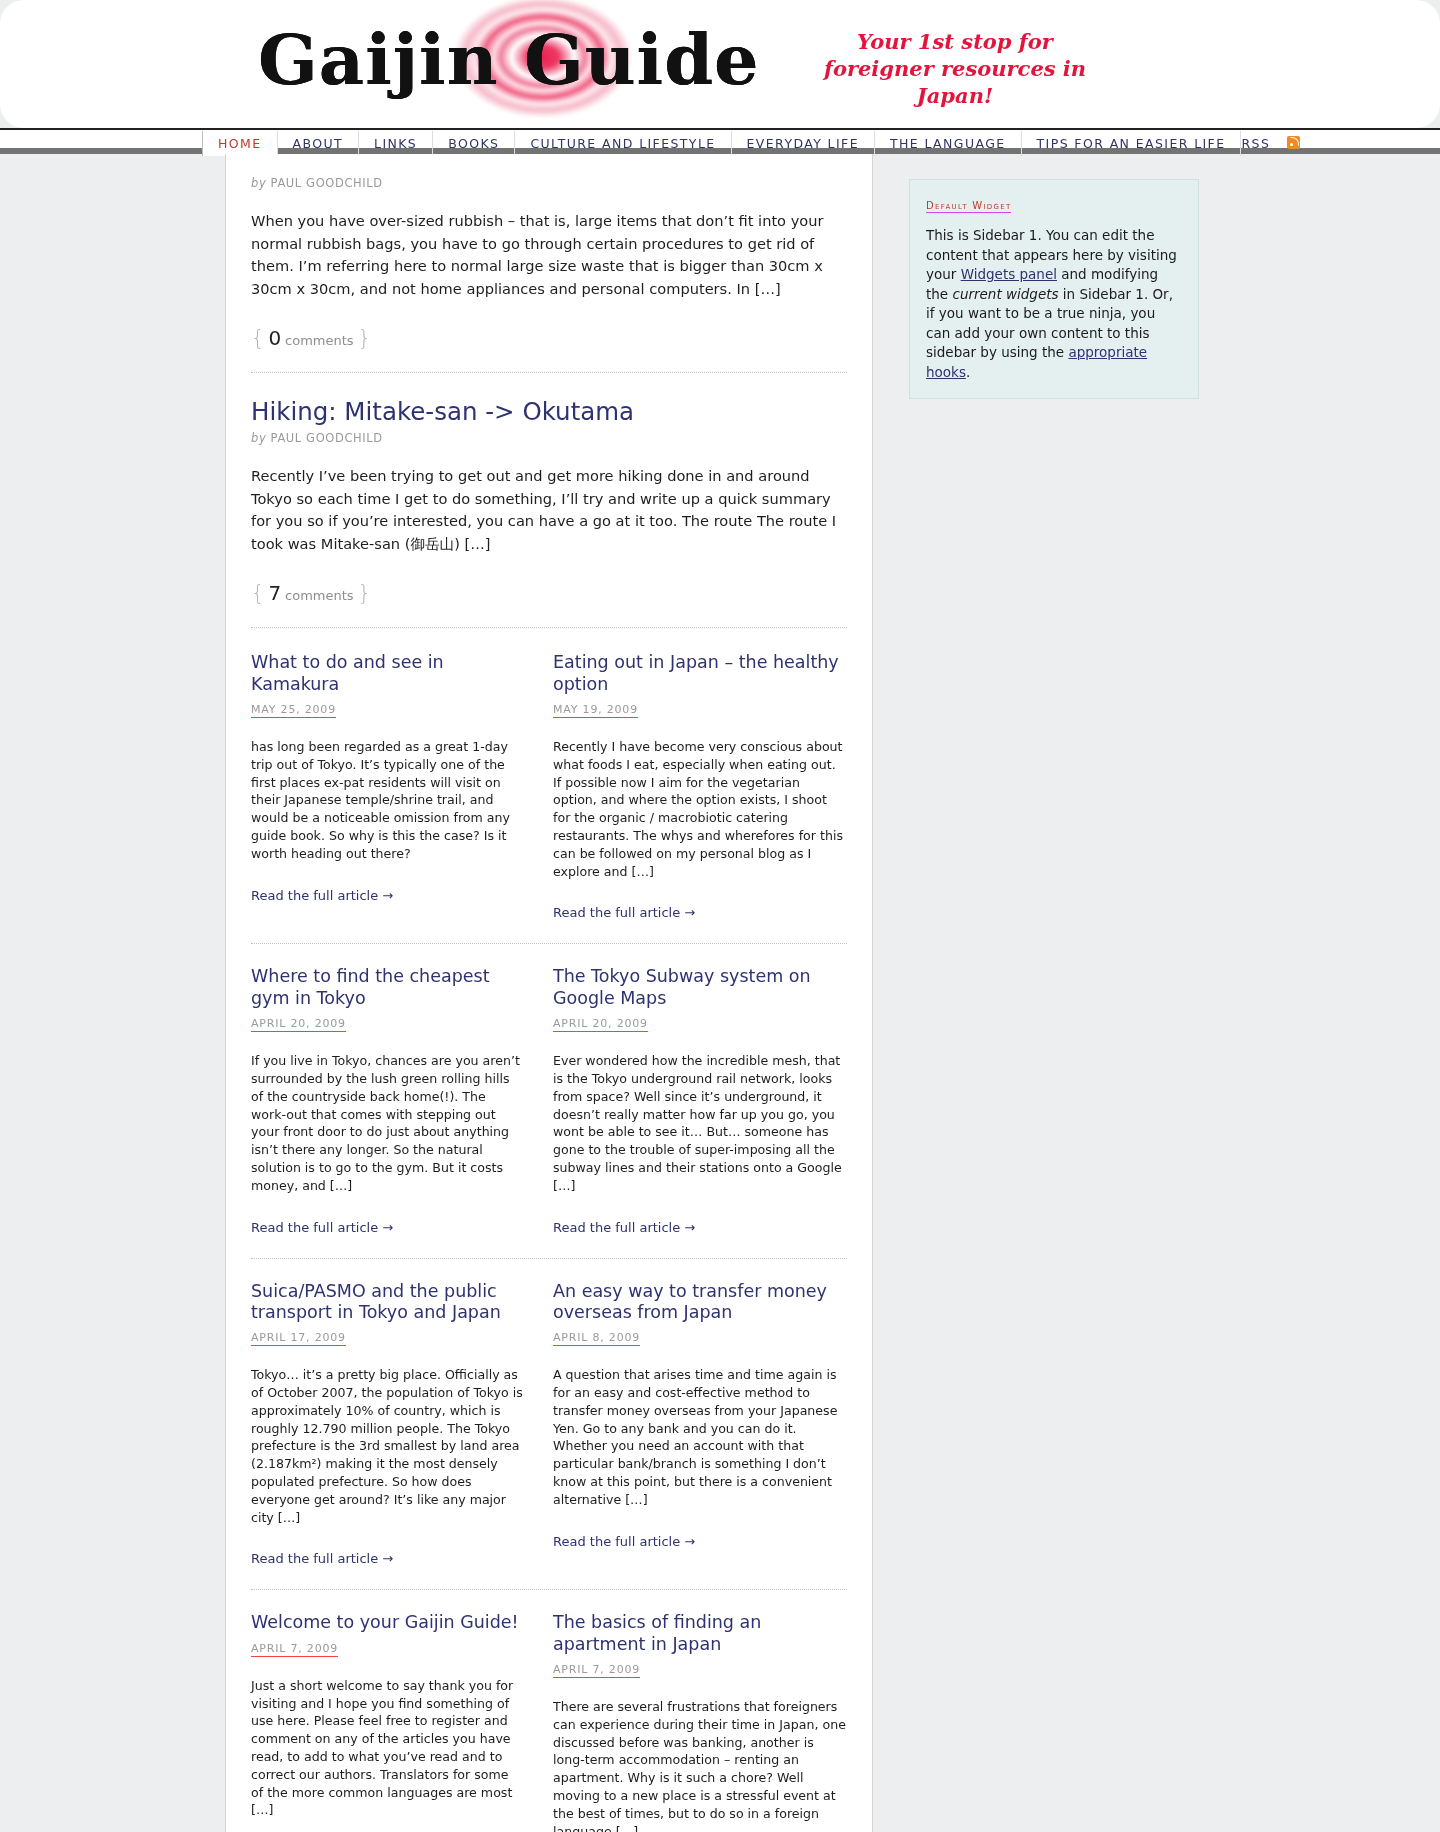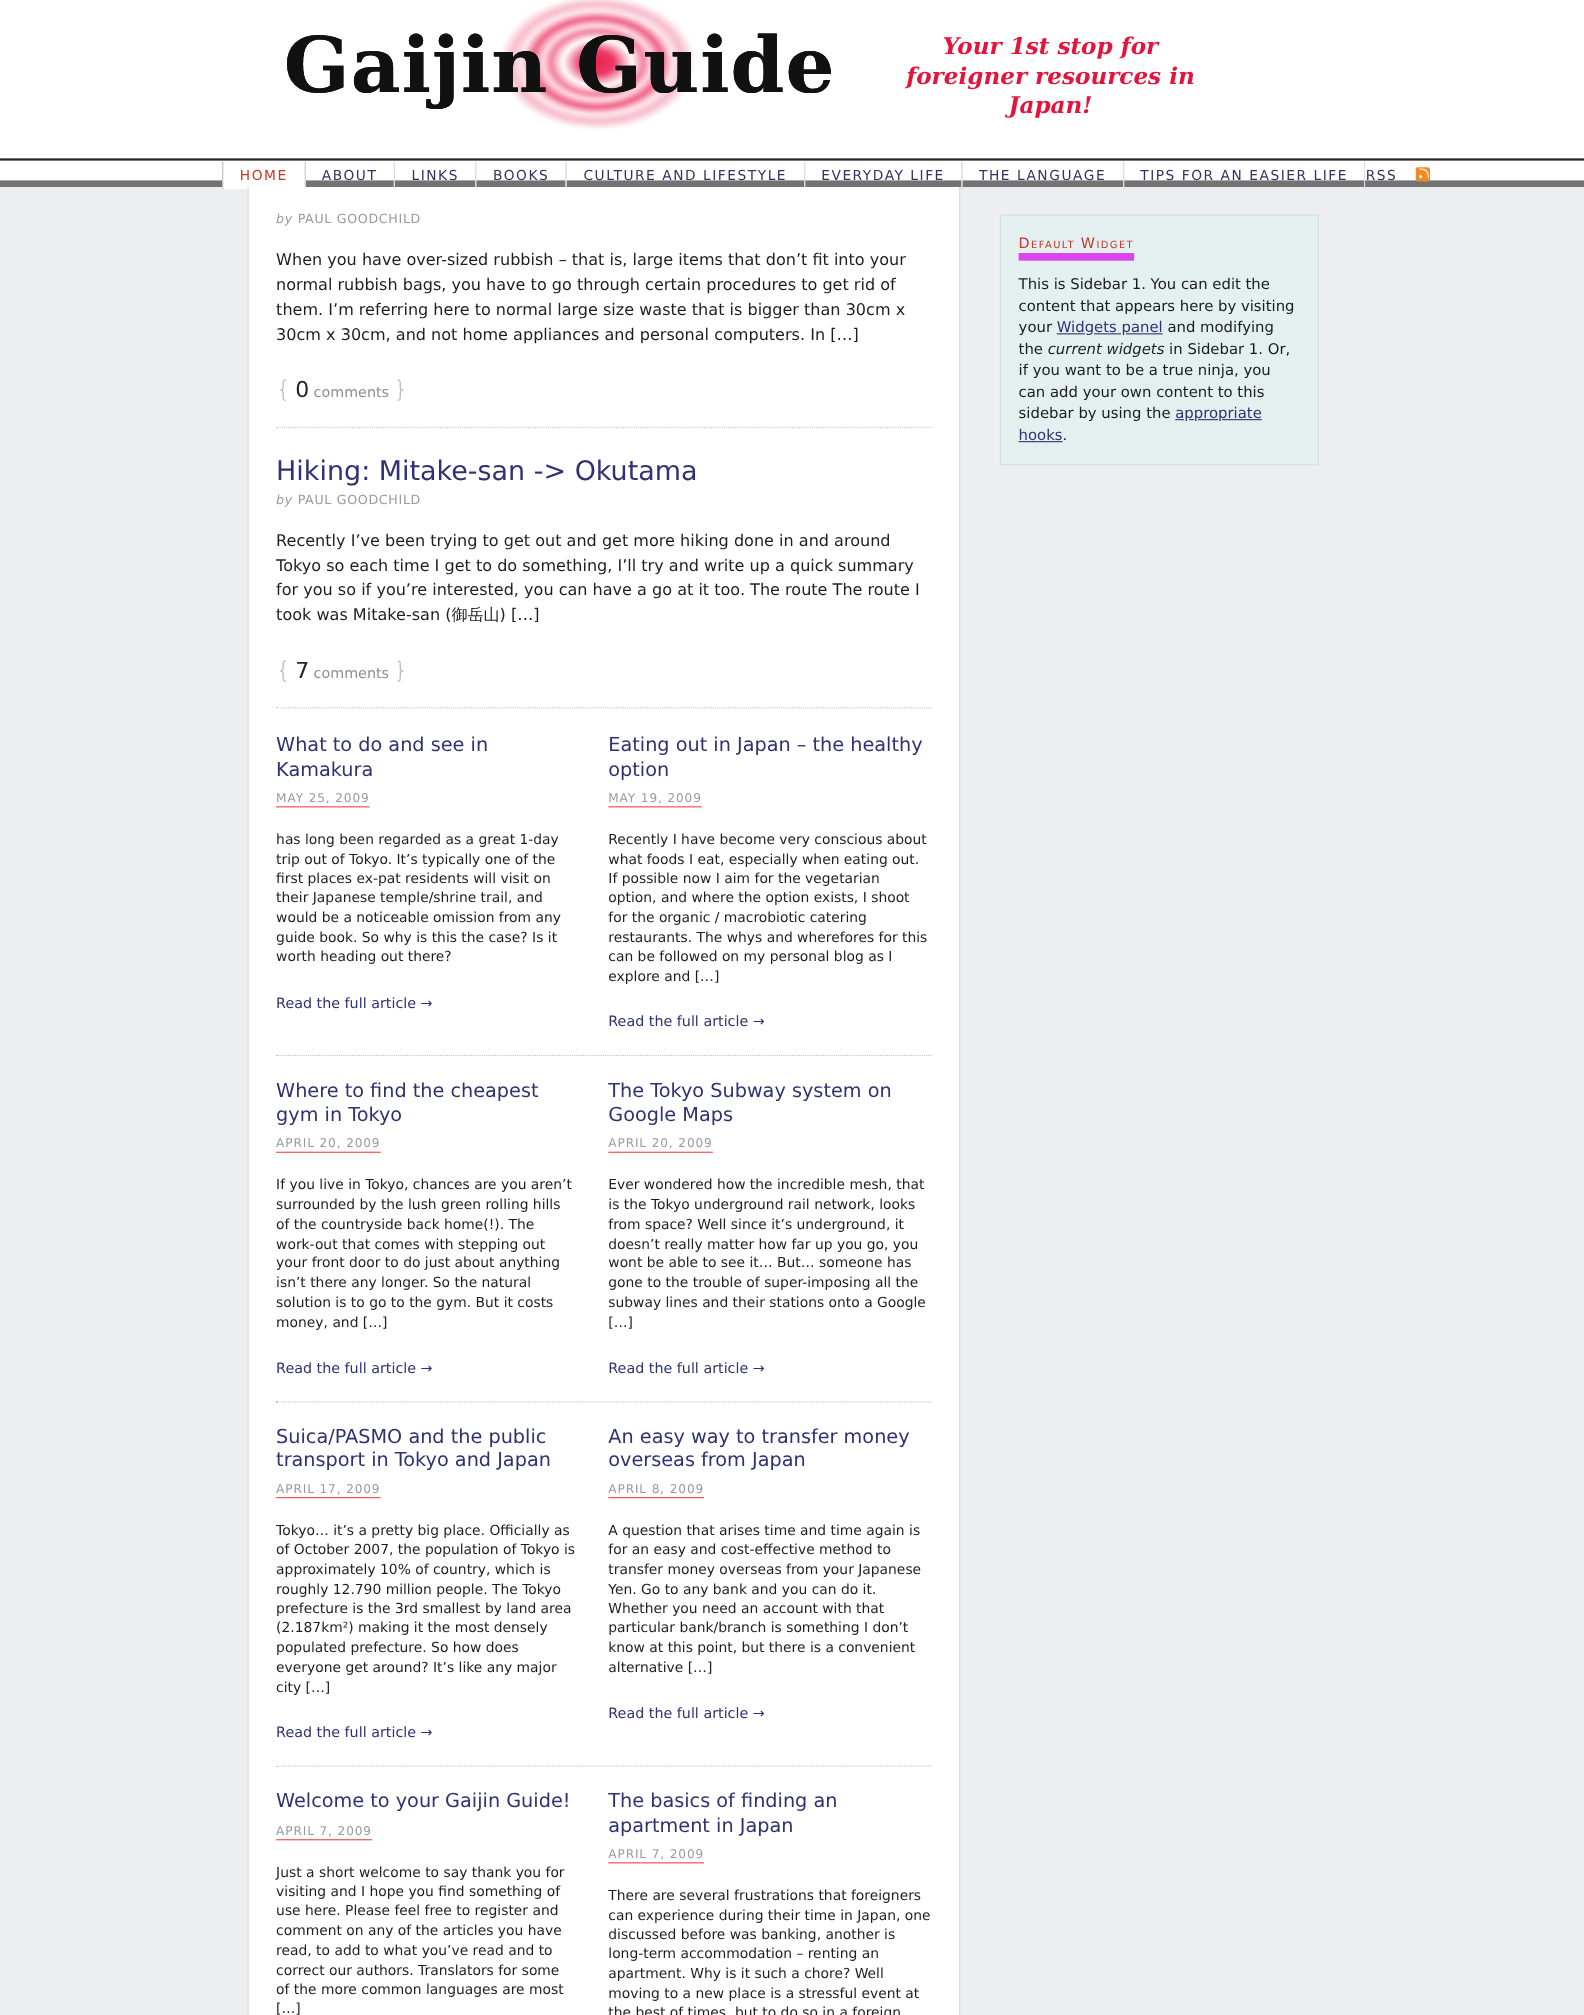--- a/index.html
+++ b/index.html
@@ -7,23 +7,24 @@
   html, body {
     margin: 0; padding: 0;
     background: #eceef0;
     font-family: "DejaVu Sans", "Liberation Sans", sans-serif;
   }
   body { width: 1440px; }
 
   
   .site-header {
     background: #ffffff;
-    height: 144px;
+    height: 128px;
     position: relative;
     overflow: hidden;
+    border-radius: 24px;
   }
   .logo-wrap {
     position: absolute;
     left: 258px;
     top: 4px;
     width: 580px;
     height: 112px;
   }
   .logo-swirl {
     position: absolute;
@@ -262,26 +263,26 @@
   }
 
   
   .widget {
     background: #e4f0f0;
     border: 1px solid #cfe0e0;
     padding: 14px 16px 16px 16px;
     width: 290px;
   }
   .widget-title {
-    font-size: 13px;
+    font-size: 10px;
     color: #c0392b;
     letter-spacing: 1.3px;
     font-variant: small-caps;
     text-transform: capitalize;
-    border-bottom: 7px solid #d946ef;
+    border-bottom: 1px solid #d946ef;
     display: inline-block;
     margin: 0 0 13px 0;
     padding-bottom: 1px;
     font-weight: normal;
   }
   .widget-text {
     font-size: 13.5px;
     line-height: 19.5px;
     color: #1b1b1b;
     margin: 0;

